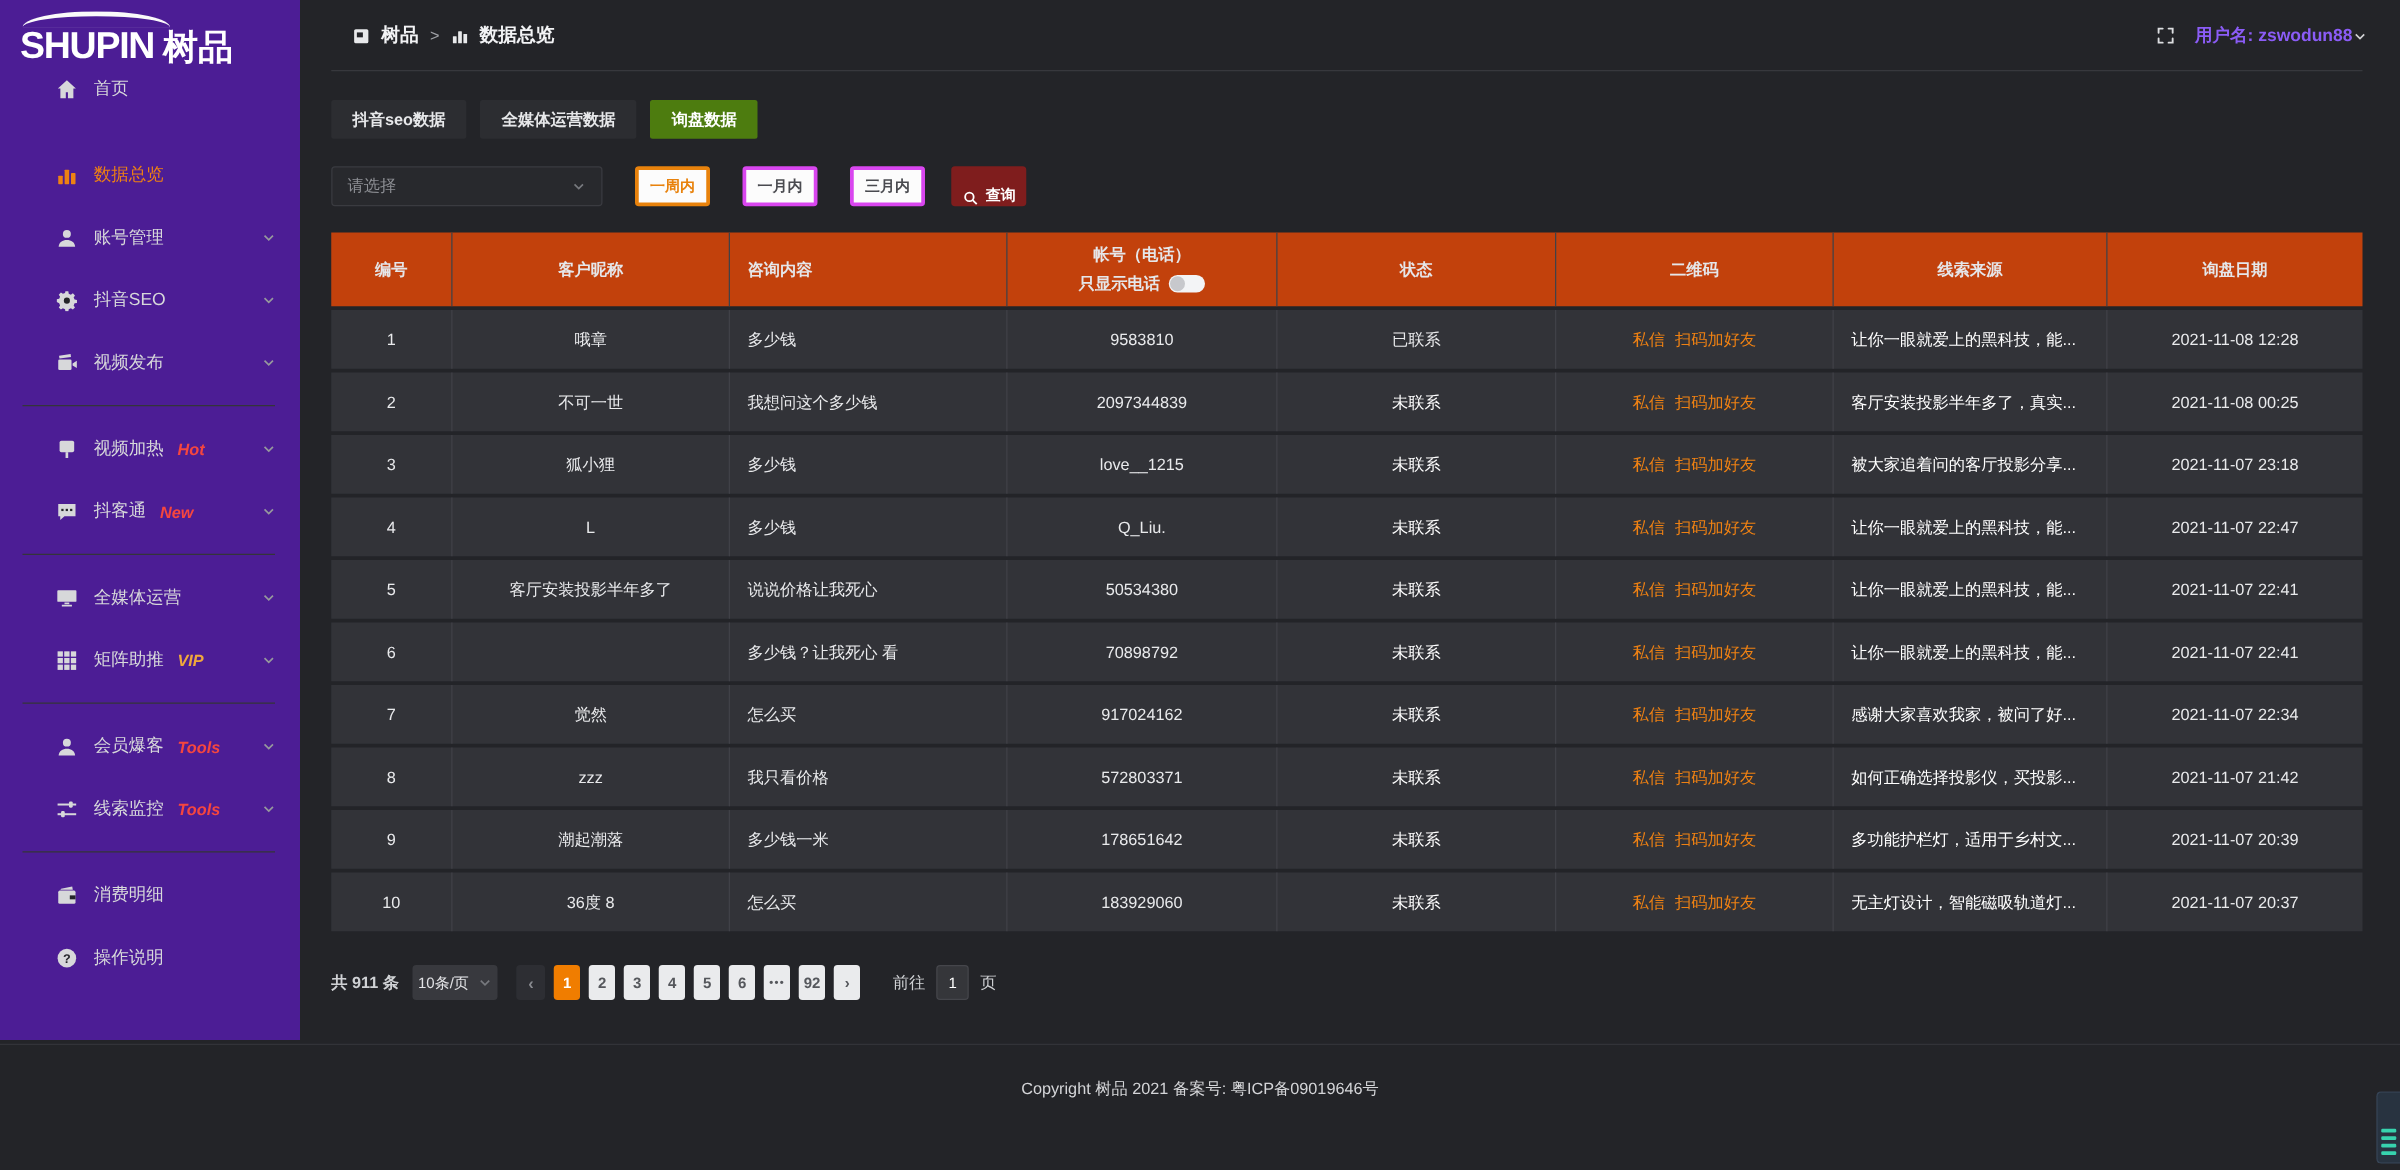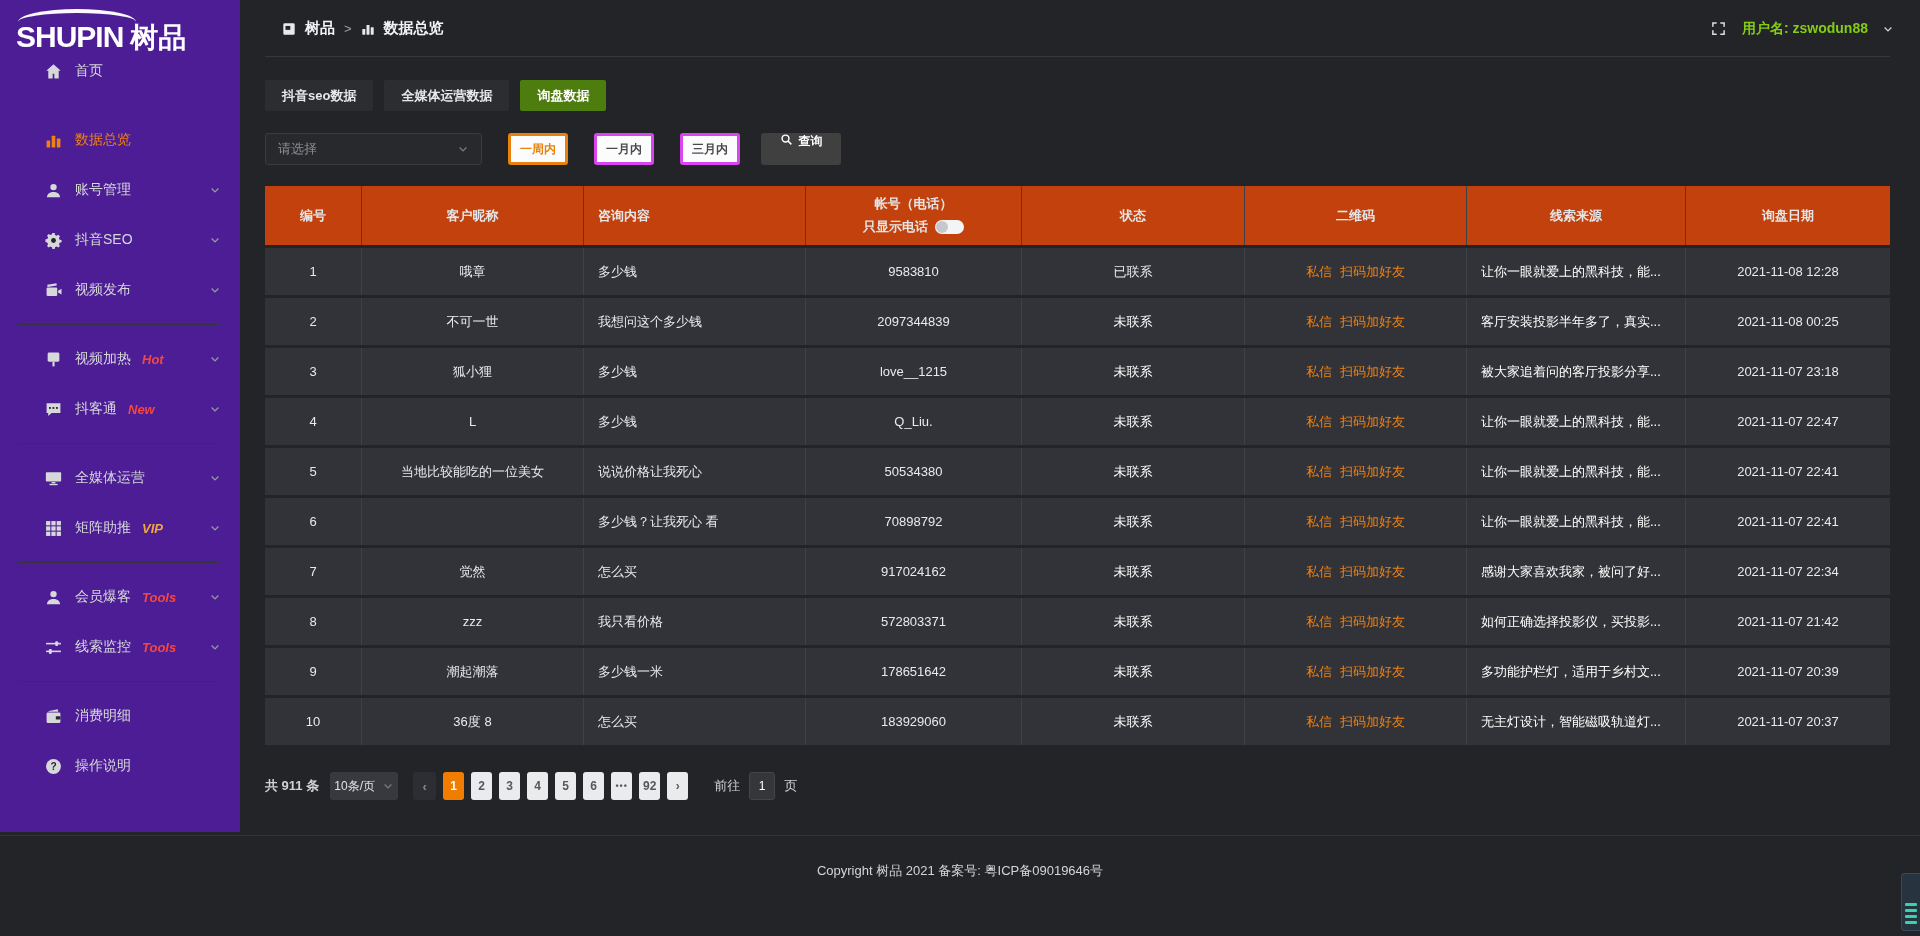--- a/index.html
+++ b/index.html
@@ -28,38 +28,38 @@
 .topbar{position:absolute;left:240px;top:0;right:0;height:57px}
 .topbar::after{content:"";position:absolute;left:25px;right:30px;bottom:0;height:1px;background:#37383d}
 .breadcrumb{position:absolute;left:42px;top:0;height:57px;display:flex;align-items:center;gap:9px;font-size:15px;font-weight:700;color:#f2f3f5}
 .b-icon{width:14px;height:14px;display:inline-flex;color:#e8e9eb}
 .b-icon svg{width:100%;height:100%;fill:currentColor}
 .crumb{cursor:pointer}
 .crumb-sep{color:#9fa1a6;font-weight:400;font-size:13px}
 .topbar-right{position:absolute;right:26px;top:0;height:57px;display:flex;align-items:center;gap:16px}
 .fs-icon{width:15px;height:15px;color:#dcdde0;cursor:pointer;display:inline-flex}
 .fs-icon svg{width:100%;height:100%}
-.user-wrap{display:flex;align-items:center;gap:14px;cursor:pointer;font-size:14px;font-weight:700;color:#84cc16}
+.user-wrap{display:flex;align-items:center;gap:0;cursor:pointer;font-size:14px;font-weight:700;color:#8b5cf6}
 .user-chev{width:12px;height:12px;display:inline-flex;color:#cfd0d3}
 .user-chev svg{width:100%;height:100%}
 
 
 .main{position:absolute;left:240px;top:57px;right:0;bottom:0}
 .tabs{position:absolute;left:25px;top:23px;display:flex;gap:11px}
 .tab{height:31px;padding:0 17px;background:#2c2d31;color:#e7e8ea;font-size:13px;font-weight:700;display:flex;align-items:center;border-radius:2px;cursor:pointer}
 .tab.active{background:#4d7c0f;color:#fff}
 
 .filterbar{position:absolute;left:25px;top:76px;display:flex;align-items:center}
 .selectbox{width:217px;height:32px;background:#28292d;border:1px solid #3a3b40;border-radius:3px;display:flex;align-items:center;justify-content:space-between;padding:0 12px;color:#8d8f94;font-size:13px;cursor:pointer}
 .sel-chev{width:12px;height:12px;display:inline-flex;color:#77797e}
 .sel-chev svg{width:100%;height:100%}
 .period{width:60px;height:32px;background:#fcfcfc;border:3px solid #d946ef;border-radius:3px;color:#4a4b50;font-size:12px;font-weight:600;display:flex;align-items:center;justify-content:center;margin-left:26px;cursor:pointer}
 .period:first-of-type{margin-left:10px}
 .period.active{border-color:#e8820c;color:#e8820c}
-.search-btn{width:80px;height:32px;background:#404040;border-radius:3px;color:#fff;display:flex;align-items:flex-start;justify-content:center;gap:6px;font-size:12px;font-weight:700;margin-left:21px;cursor:pointer}
+.search-btn{width:60px;height:32px;background:#7f1d1d;border-radius:3px;color:#fff;display:flex;align-items:flex-end;justify-content:center;gap:6px;font-size:12px;font-weight:700;margin-left:21px;cursor:pointer}
 .search-ic{width:13px;height:13px;display:inline-flex}
 .search-ic svg{width:100%;height:100%}
 
 
 .dtable{position:absolute;left:25px;top:129px;width:1625px}
 .trow{display:flex;background:#323338;margin-bottom:3px}
 .trow.head{background:#c2410c;height:59px}
 .trow.body{height:47px}
 .tcell{display:flex;align-items:center;justify-content:center;font-size:13px;color:#e9eaec;border-right:1px solid #404147;text-align:center;overflow:hidden;white-space:nowrap}
 .trow .tcell:last-child{border-right:none}
@@ -432,21 +432,21 @@
             <span class="qr-link">私信</span>
             <span class="qr-link">扫码加好友</span>
           </div>
           <div class="tcell c6 left orange">
             <span class="src-link">让你一眼就爱上的黑科技，能...</span>
           </div>
           <div class="tcell c7">2021-11-07 22:47</div>
         </div>
         <div class="trow body">
           <div class="tcell c0">5</div>
-          <div class="tcell c1">当地比较能吃的一位美女</div>
+          <div class="tcell c1">客厅安装投影半年多了</div>
           <div class="tcell c2 left">说说价格让我死心</div>
           <div class="tcell c3">50534380</div>
           <div class="tcell c4 orange">未联系</div>
           <div class="tcell c5">
             <span class="qr-link">私信</span>
             <span class="qr-link">扫码加好友</span>
           </div>
           <div class="tcell c6 left orange">
             <span class="src-link">让你一眼就爱上的黑科技，能...</span>
           </div>

